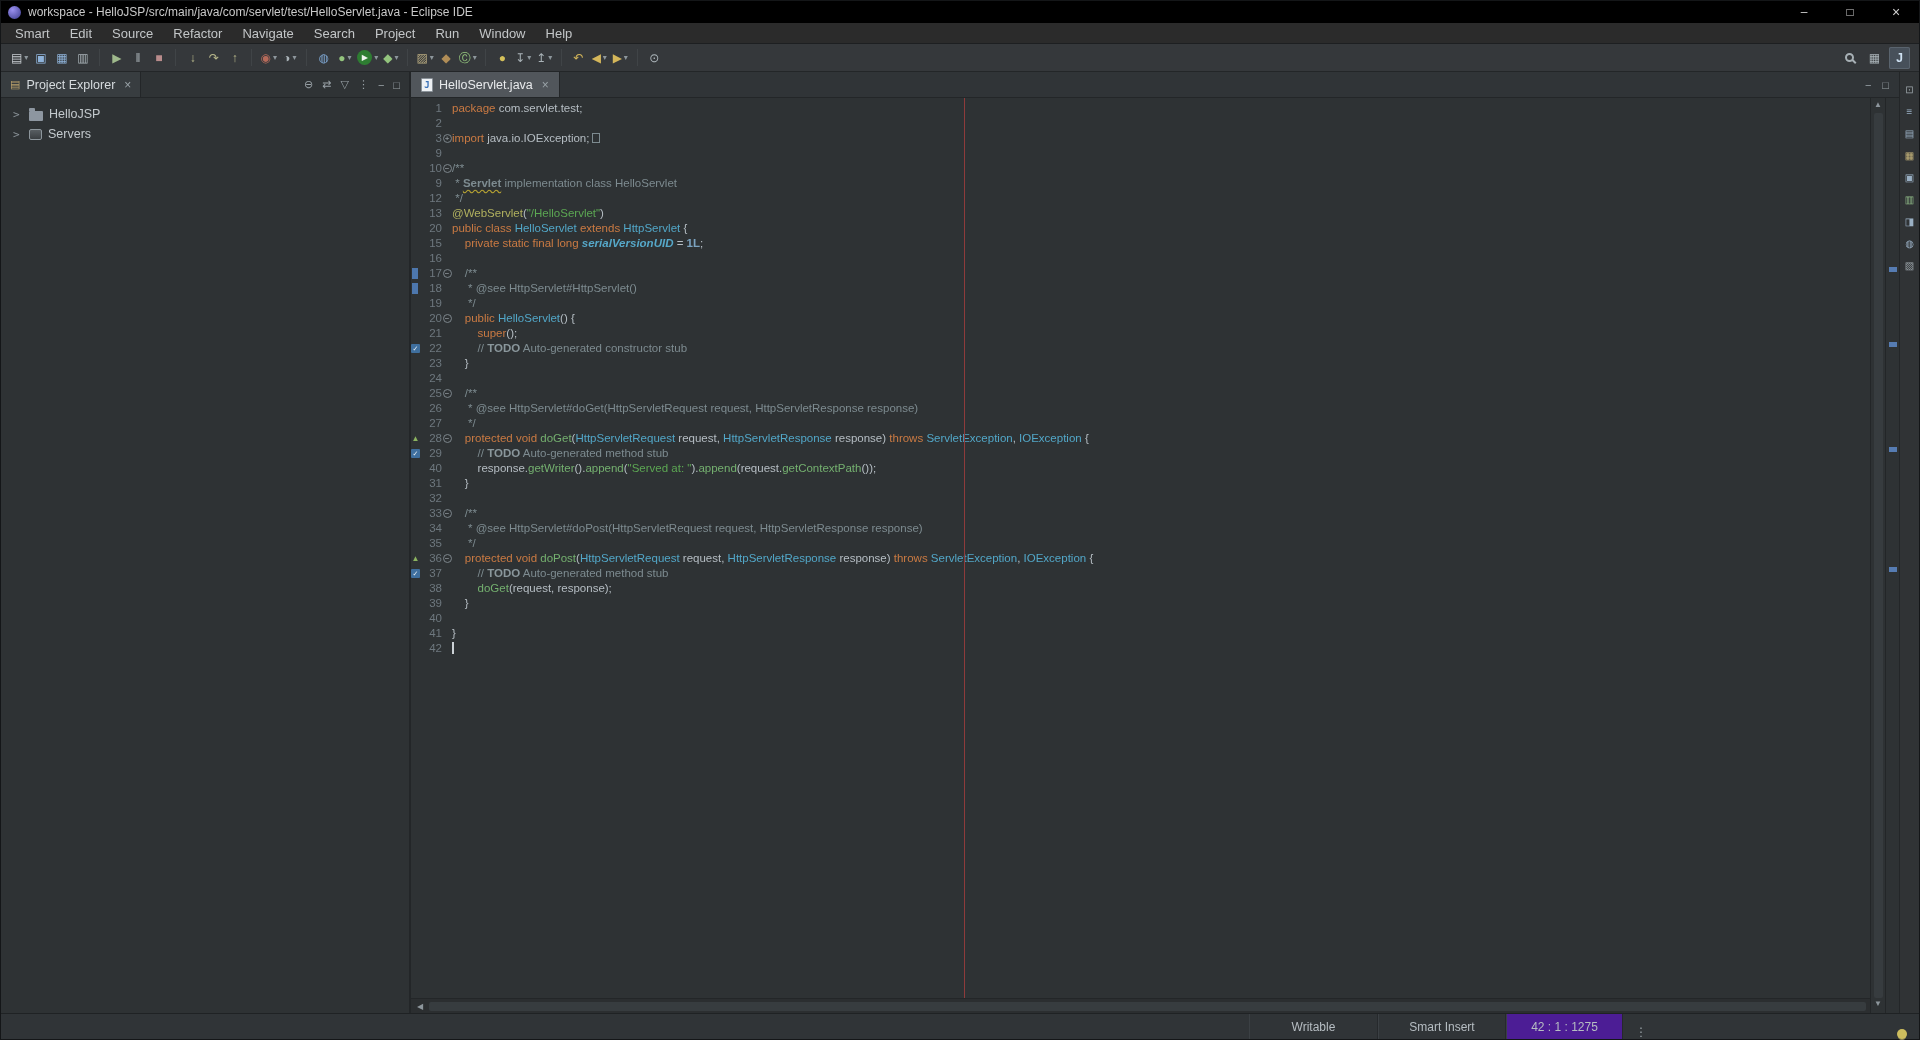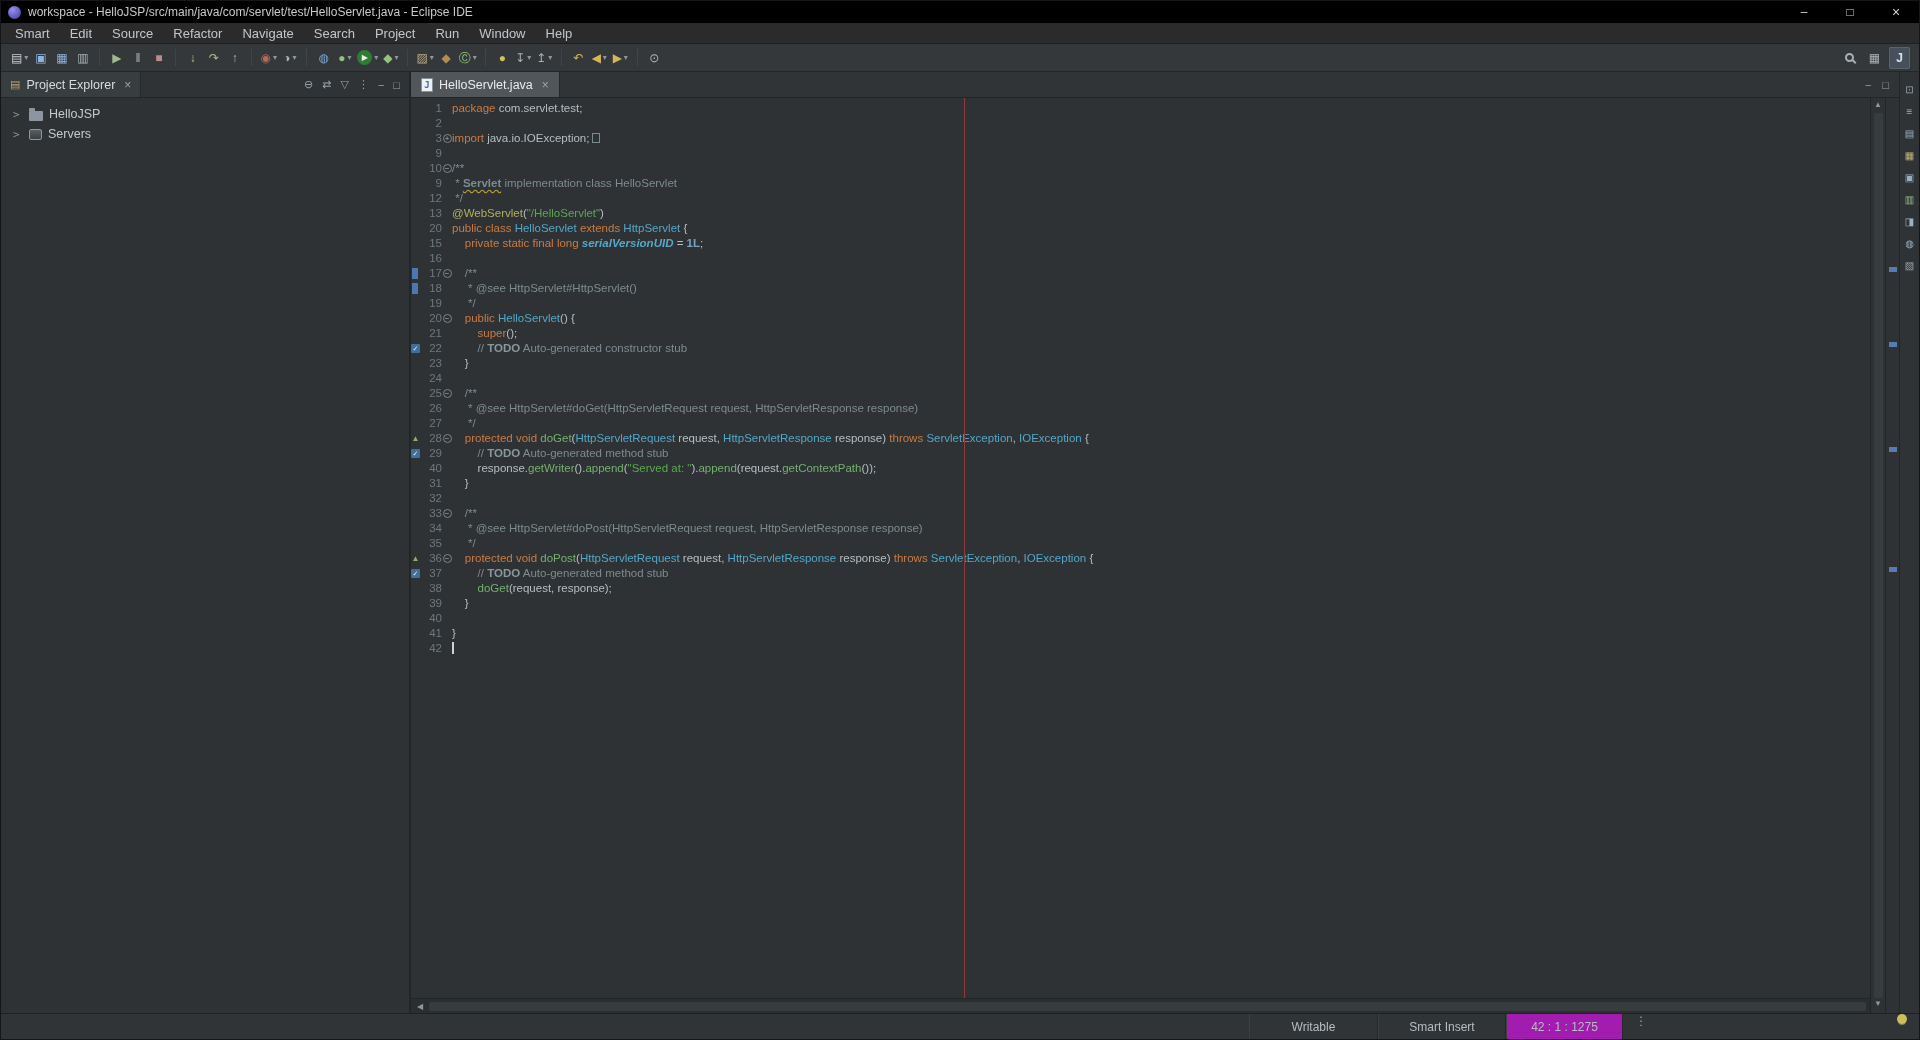--- a/index.html
+++ b/index.html
@@ -84,25 +84,25 @@
   .vscroll{flex:0 0 15px;background:#2e3234;border-left:1px solid #232628;display:flex;flex-direction:column;align-items:center;padding:2px 0;}
   .vs-arrow{color:#8d969c;font-size:8px;height:12px;}
   .vs-thumb{flex:1;width:9px;background:#373c3f;border-radius:2px;margin:1px 0;}
   .ruler{flex:0 0 14px;background:#2e3234;border-left:1px solid #232628;position:relative;}
   .ruler-mark{position:absolute;left:3px;width:8px;height:5px;background:#567cb2;}
 
   .right-strip{flex:0 0 20px;background:#303335;border-left:1px solid #232628;display:flex;flex-direction:column;align-items:center;padding-top:10px;gap:8px;}
   .rs-icon{width:14px;height:14px;display:flex;align-items:center;justify-content:center;font-size:10px;cursor:default;}
 
   
-  .statusbar{flex:0 0 26px;background:#303437;border-top:1px solid #1f2224;display:flex;align-items:flex-start;font-size:12px;color:#b6bdc2;}
+  .statusbar{flex:0 0 26px;background:#303437;border-top:1px solid #1f2224;display:flex;align-items:flex-end;font-size:12px;color:#b6bdc2;}
   .sb-spacer{flex:1;}
   .sb-rspacer{flex:0 0 238px;}
   .sb-cell{height:100%;display:flex;align-items:center;justify-content:center;border-left:1px solid #3b4044;border-right:1px solid #26292c;}
-  .sb-pos{background:#a21caf;}
+  .sb-pos{background:#4c1d95;}
   .sb-dots{padding:0 12px;color:#9aa3a8;font-size:12px;}
   .sb-bulb{width:10px;height:10px;border-radius:50%;background:#cdbd5e;margin-right:12px;box-shadow:0 2px 0 -1px #8a8252;}
 </style>
 </head>
 <body>
 
 <div class="window">
 
   <div class="titlebar">
     <span class="title-logo"></span>

